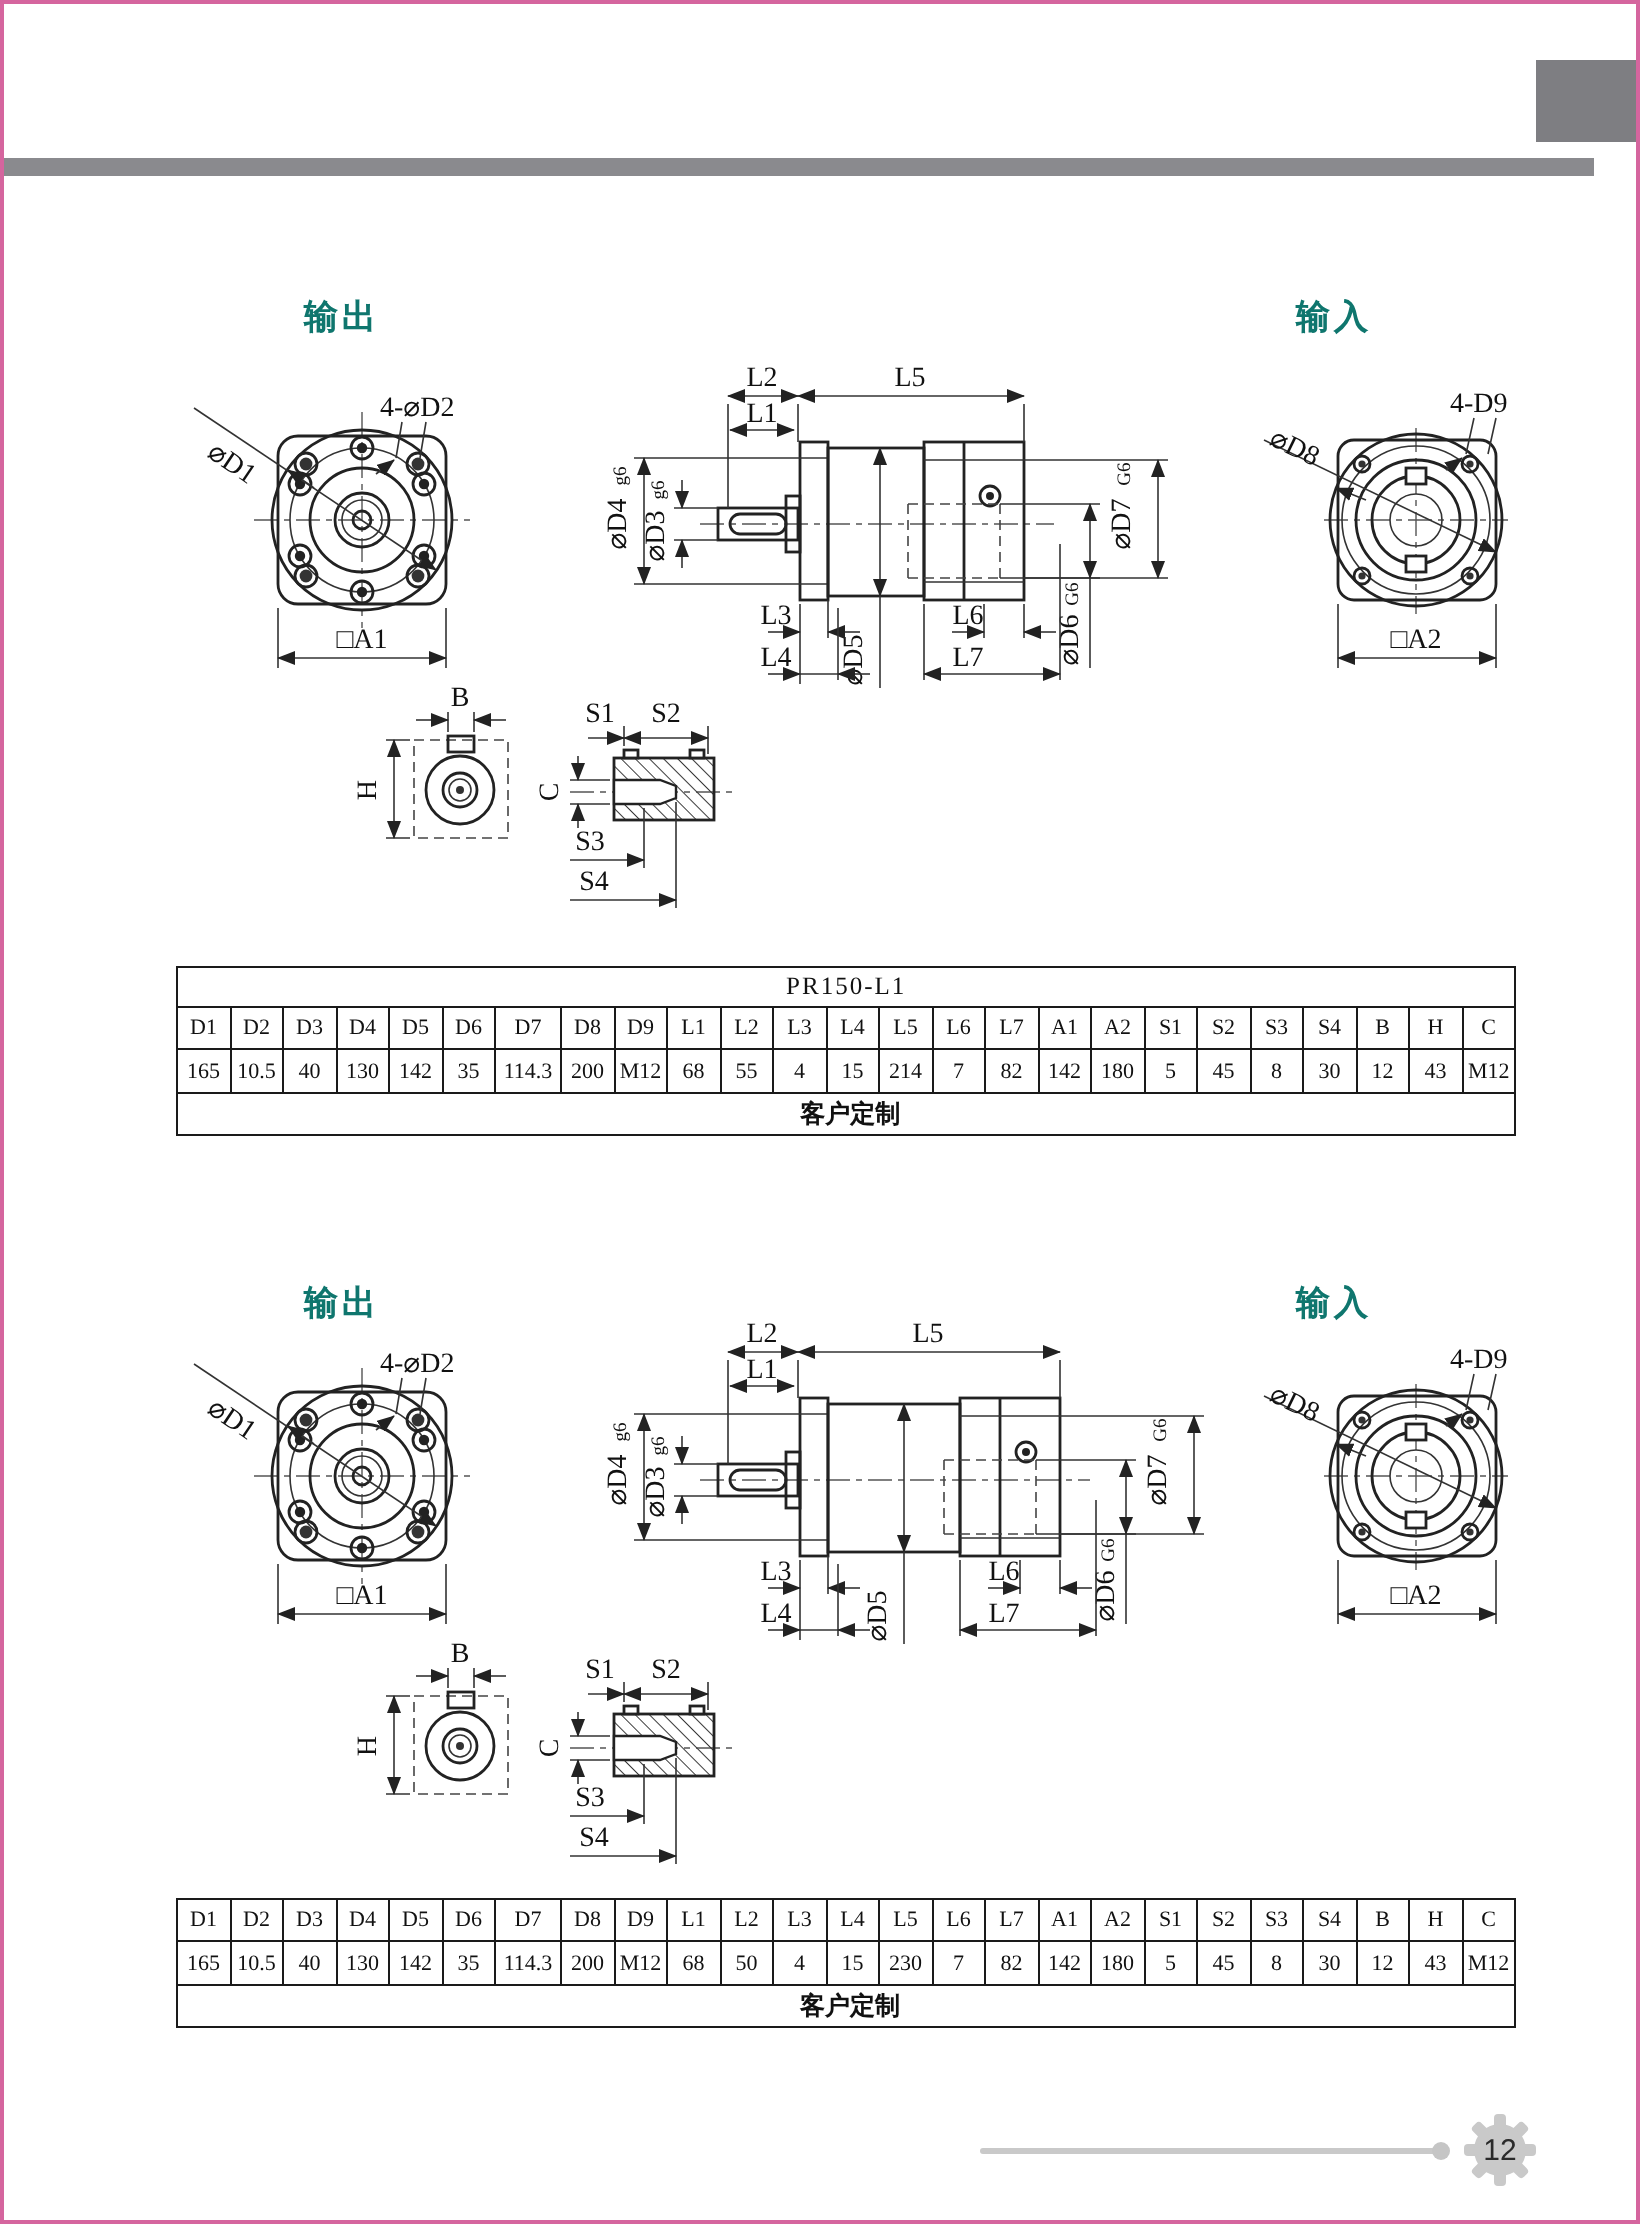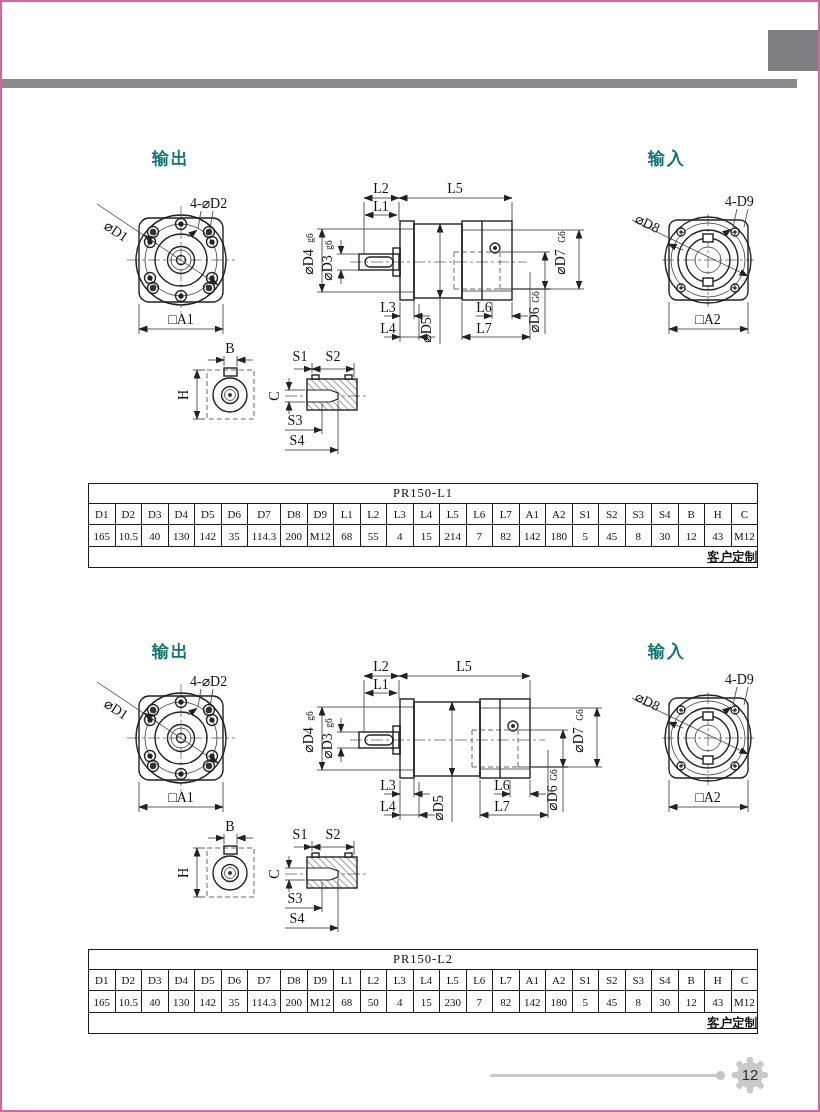--- a/index.html
+++ b/index.html
@@ -17,21 +17,21 @@
   .hid{fill:none;stroke:#444;stroke-width:0.8;stroke-dasharray:5 3;}
   text.dl{font-family:"Liberation Serif","DejaVu Serif",serif;font-size:14px;fill:#111;}
   text.dls{font-family:"Liberation Serif","DejaVu Serif",serif;font-size:9.5px;fill:#111;}
   
   .tbl{position:absolute;left:86px;width:669px;}
   .tbl table{border-collapse:collapse;table-layout:fixed;width:669px;font-family:"Liberation Serif","DejaVu Serif",serif;}
   .tbl td{border:1px solid #1a1a1a;text-align:center;vertical-align:middle;font-size:11px;color:#111;padding:0;overflow:hidden;white-space:nowrap;}
   .tbl tr.title-row td{height:19px;font-size:12.5px;letter-spacing:1px;}
   .tbl tr.header-row td{height:20px;font-family:Liberation Serif, serif;}
   .tbl tr.value-row td{height:21px;}
-  .tbl tr.footer-row td{height:20px;text-align:right;padding-left:4px;font-family:"Liberation Sans","DejaVu Sans",sans-serif;font-weight:700;font-size:12.5px;text-decoration:underline;}
+  .tbl tr.footer-row td{height:20px;text-align:center;padding-left:4px;font-family:"Liberation Sans","DejaVu Sans",sans-serif;font-weight:700;font-size:12.5px;}
   
   .foot-line{left:488px;top:1072px;width:228px;height:3px;background:#c9c9c9;border-radius:2px;}
   .foot-dot{left:714px;top:1069px;width:9px;height:9px;border-radius:50%;background:#c5c5c5;}
   .gear{left:729px;top:1054px;width:38px;height:38px;}
   .gear text{font-family:"Liberation Sans","DejaVu Sans",sans-serif;font-size:15px;fill:#2a2a2a;}
 </style>
 </head>
 <body>
 
 <div id="page">
@@ -550,23 +550,20 @@
           <col style="width: 26.5px;">
           <col style="width: 26.5px;">
           <col style="width: 26.5px;">
           <col style="width: 26.5px;">
           <col style="width: 26.5px;">
           <col style="width: 26.5px;">
           <col style="width: 26.5px;">
           <col style="width: 26.5px;">
         </colgroup>
       <tbody>
-        <tr class="title-row">
-            <td colspan="25">PR150-L2</td>
-          </tr>
         <tr class="header-row">
             <td>D1</td>
             <td>D2</td>
             <td>D3</td>
             <td>D4</td>
             <td>D5</td>
             <td>D6</td>
             <td>D7</td>
             <td>D8</td>
             <td>D9</td>

